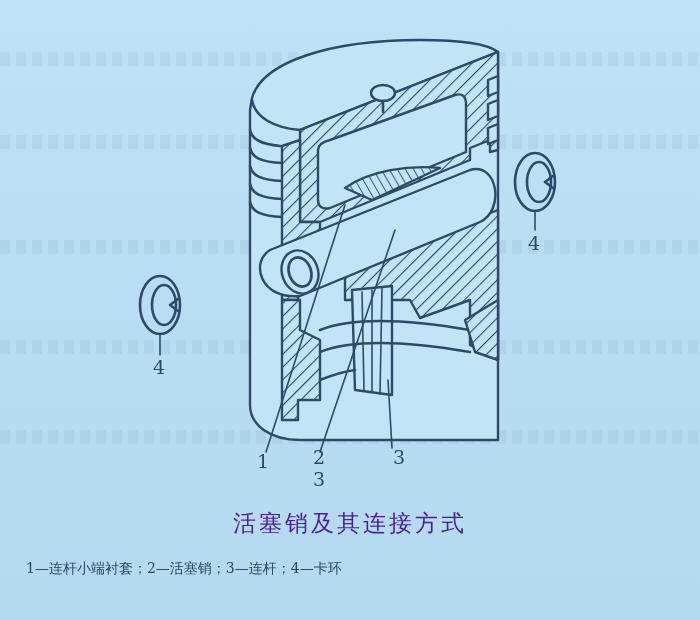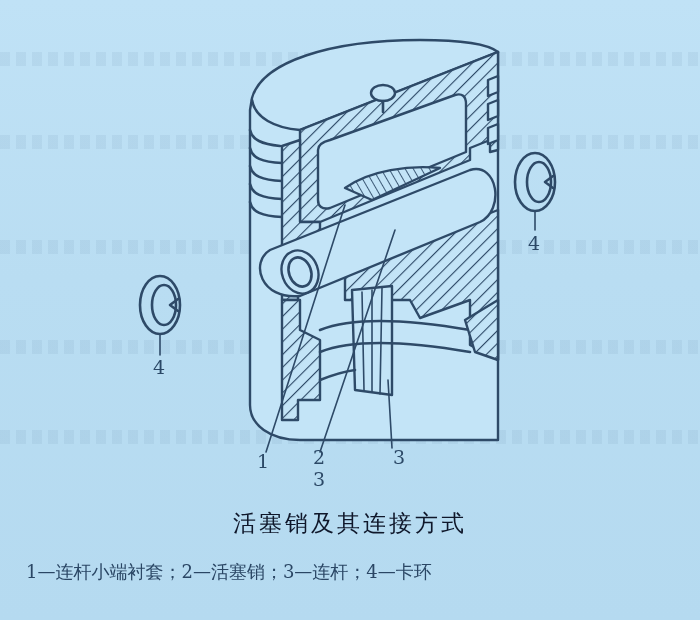--- a/index.html
+++ b/index.html
@@ -26,26 +26,26 @@
     .hatch-fill { fill: url(#hatch); stroke: #2e4a68; stroke-width: 2.4; stroke-linejoin: round; }
     .white-fill { fill: #c3e4f7; stroke: #2e4a68; stroke-width: 2.4; stroke-linejoin: round; }
     .callout-label {
       position: absolute; font-size: 19px; color: #2b4866;
       font-family: "DejaVu Serif", "Liberation Serif", serif;
       line-height: 1;
     }
     .figure-title {
       position: absolute; left: 0; right: 0; top: 508px;
       text-align: center; font-size: 23px; letter-spacing: 3px;
-      color: #0f172a;
+      color: #4c1d95;
       font-family: "DejaVu Serif", "Liberation Serif", serif;
     }
     .figure-legend {
       position: absolute; left: 26px; top: 560px;
-      font-size: 18px; color: #2a4664; white-space: nowrap;
+      font-size: 14px; color: #2a4664; white-space: nowrap;
       font-family: "DejaVu Serif", "Liberation Serif", serif;
     }
   </style>
 </head>
 <body>
 
 <div class="page-bg"></div>
 <div class="ghost-text" style="top:52px"></div>
 <div class="ghost-text" style="top:135px"></div>
 <div class="ghost-text" style="top:240px"></div>

